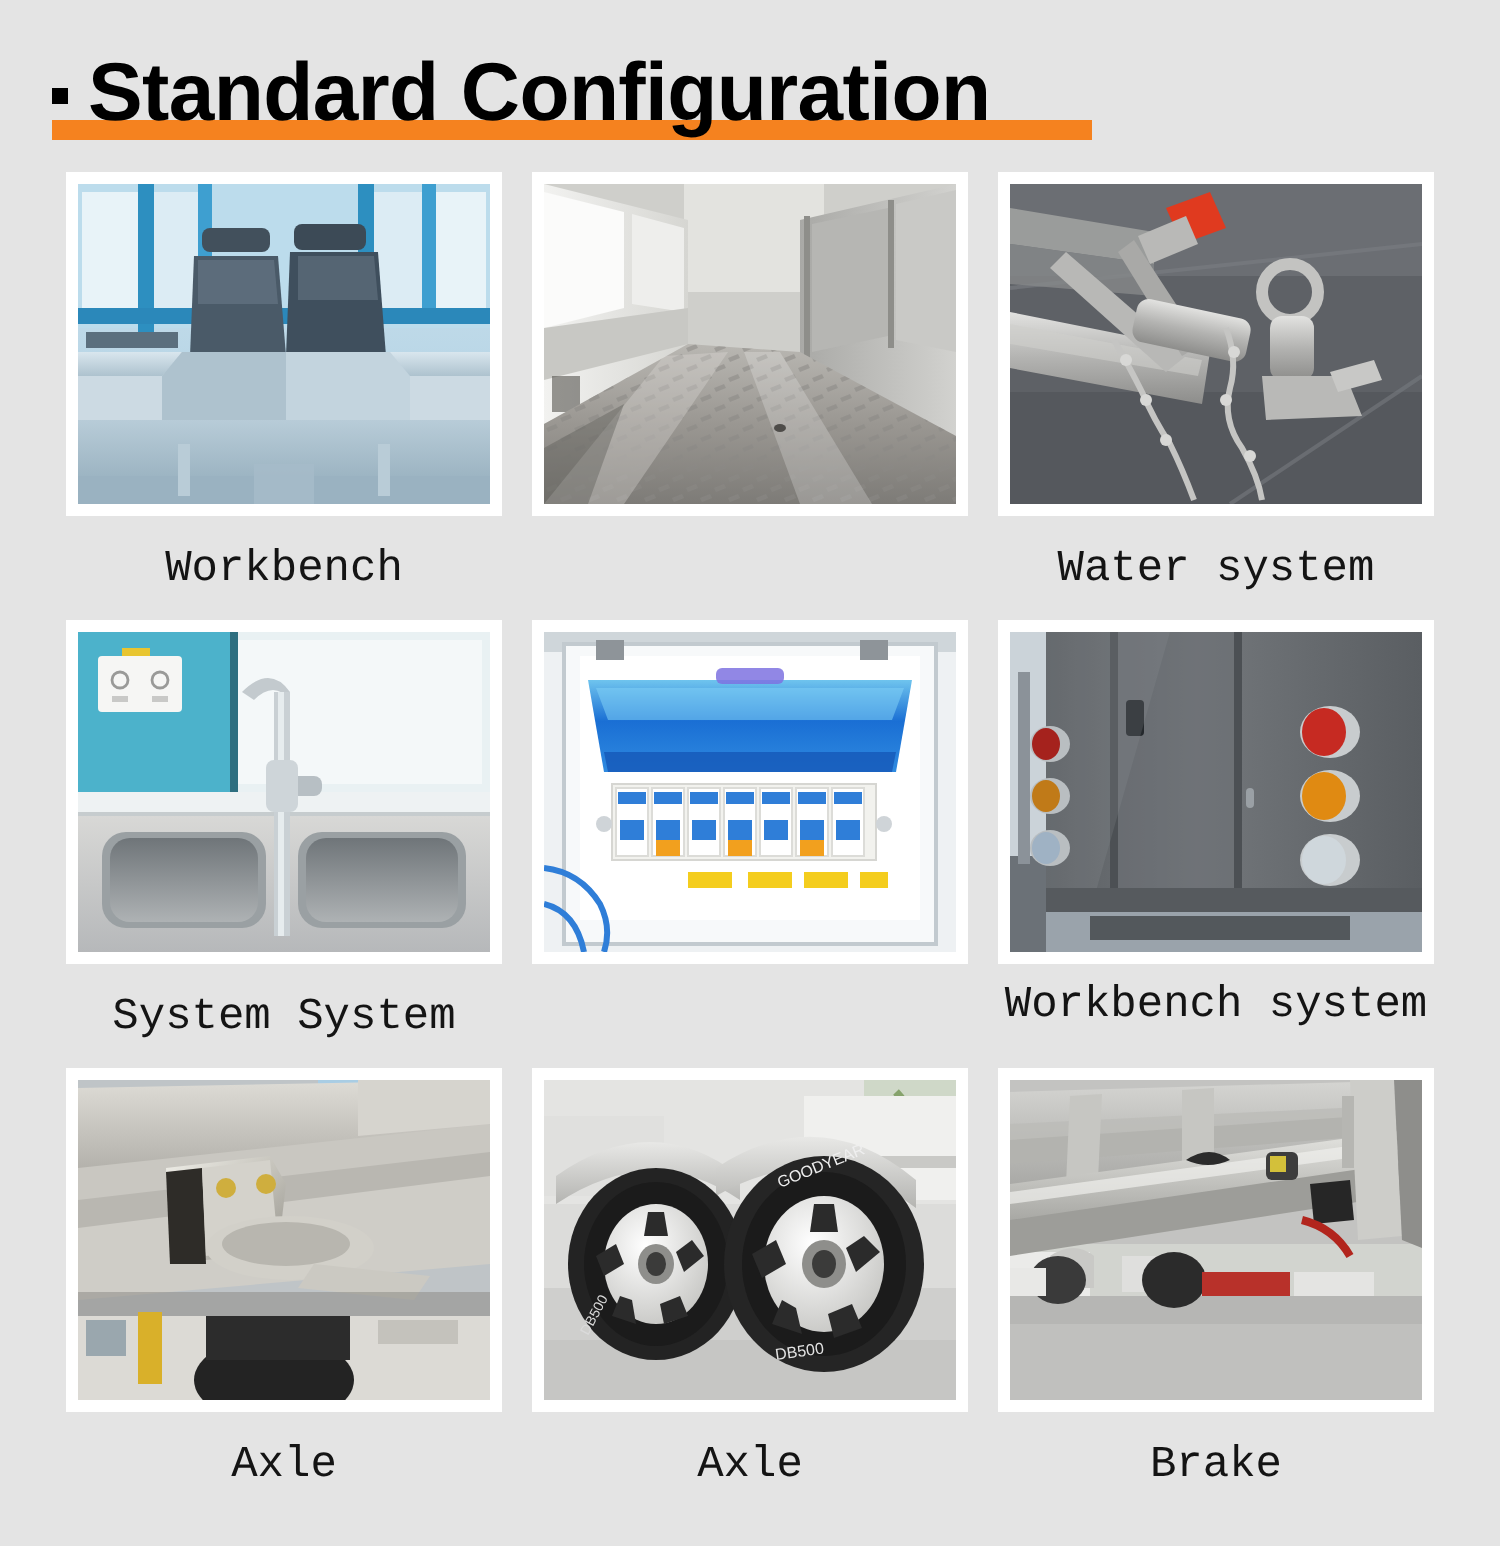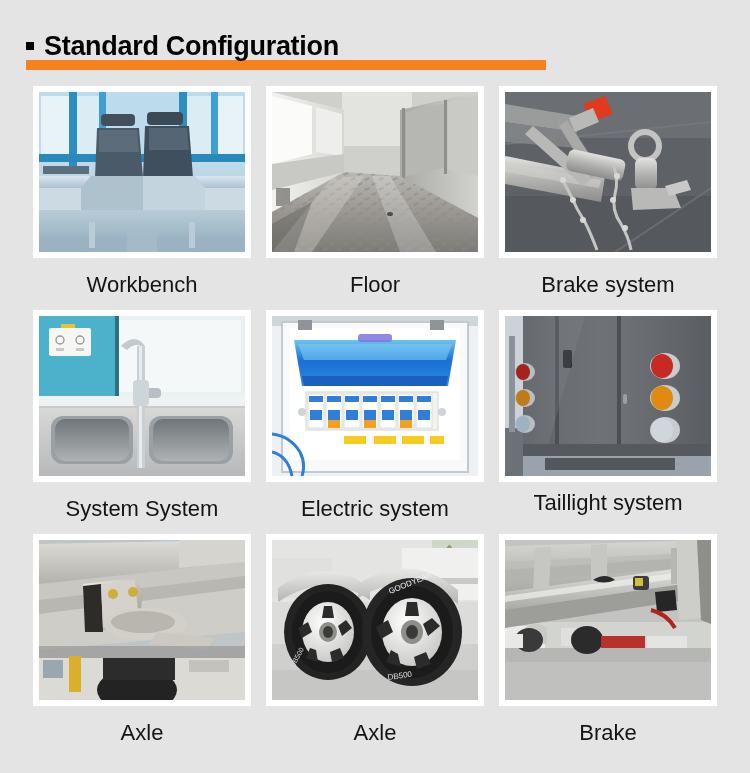--- a/index.html
+++ b/index.html
@@ -36,21 +36,21 @@
     position: absolute;
     left: 26px;
     top: 60px;
     width: 520px;
     height: 10px;
     background: #f5821f;
   }
   .title-text {
     position: relative;
     z-index: 2;
-    font-size: 27px;
+    font-size: 41px;
     font-weight: bold;
     color: #000000;
     letter-spacing: -0.3px;
     line-height: 40px;
     white-space: nowrap;
     font-family: "Liberation Sans", sans-serif;
   }
   .title-bullet {
     display: inline-block;
     width: 8px;
@@ -98,21 +98,21 @@
     position: relative;
   }
   .caption {
     font-size: 22px;
     color: #141414;
     text-align: center;
     line-height: 26px;
     padding-top: 14px;
     padding-bottom: 10px;
     white-space: nowrap;
-    font-family: Liberation Sans, sans-serif;
+    font-family: Liberation Mono, monospace;
   }
   .caption.tight {
     padding-top: 8px;
   }
   svg { display: block; }
 </style>
 </head>
 <body>
 
 <div class="page">
@@ -233,21 +233,20 @@
 
               <path d="M0 120 L72 80 L128 84 L206 126 L206 160 L0 160 Z" fill="url(#flFloor)"></path>
               <path d="M0 120 L72 80 L128 84 L206 126 L206 160 L0 160 Z" fill="url(#diamond)"></path>
               <path d="M60 86 L92 84 L40 160 L0 160 Z" fill="#e2e0dc" opacity="0.32"></path>
               <path d="M100 84 L118 84 L164 160 L128 160 Z" fill="#ffffff" opacity="0.22"></path>
               <path d="M0 132 L40 110 L22 160 L0 160 Z" fill="#5b5955" opacity="0.4"></path>
               <ellipse cx="118" cy="122" rx="3" ry="2" fill="#4e4c49"></ellipse>
             </svg>
           </div>
         </div>
-        <div class="caption">Floor</div>
       </div>
 
       <div class="cell">
         <div class="photo-frame">
           <div class="photo">
             <svg viewBox="0 0 206 160" width="100%" height="100%" preserveAspectRatio="none">
               <defs>
                 <linearGradient id="bkGal" x1="0" y1="0" x2="0" y2="1">
                   <stop offset="0" stop-color="#e2e2e0"></stop>
                     <stop offset="0.5" stop-color="#b3b3b1"></stop>
@@ -286,21 +285,21 @@
                 <circle cx="58" cy="88" r="3"></circle>
                   <circle cx="68" cy="108" r="3"></circle>
                   <circle cx="78" cy="128" r="3"></circle>
                 <circle cx="112" cy="84" r="3"></circle>
                   <circle cx="108" cy="108" r="3"></circle>
                   <circle cx="120" cy="136" r="3"></circle>
               </g>
             </svg>
           </div>
         </div>
-        <div class="caption">Brake system</div>
+        <div class="caption">Water system</div>
       </div>
     </div>
 
     <div class="grid-row">
 
       <div class="cell">
         <div class="photo-frame">
           <div class="photo">
             <svg viewBox="0 0 206 160" width="100%" height="100%" preserveAspectRatio="none">
               <defs>
@@ -405,21 +404,20 @@
               <rect x="72" y="120" width="22" height="8" fill="#f4cd1e"></rect>
               <rect x="102" y="120" width="22" height="8" fill="#f4cd1e"></rect>
               <rect x="130" y="120" width="22" height="8" fill="#f4cd1e"></rect>
               <rect x="158" y="120" width="14" height="8" fill="#f4cd1e"></rect>
 
               <path d="M0 118 Q18 120 28 136 Q34 148 30 160" stroke="#2f7ed8" stroke-width="3" fill="none"></path>
               <path d="M0 136 Q16 140 20 160" stroke="#2f7ed8" stroke-width="3" fill="none"></path>
             </svg>
           </div>
         </div>
-        <div class="caption">Electric system</div>
       </div>
 
       <div class="cell">
         <div class="photo-frame">
           <div class="photo">
             <svg viewBox="0 0 206 160" width="100%" height="100%" preserveAspectRatio="none">
               <defs>
                 <linearGradient id="tlPanel" x1="0" y1="0" x2="1" y2="0">
                   <stop offset="0" stop-color="#5b5f63"></stop>
                     <stop offset="0.4" stop-color="#73777b"></stop>
@@ -453,21 +451,21 @@
               <ellipse cx="20" cy="56" rx="10" ry="9" fill="#b9bec1"></ellipse>
               <ellipse cx="18" cy="56" rx="7" ry="8" fill="#a5221d"></ellipse>
               <ellipse cx="20" cy="82" rx="10" ry="9" fill="#b9bec1"></ellipse>
               <ellipse cx="18" cy="82" rx="7" ry="8" fill="#c07a18"></ellipse>
               <ellipse cx="20" cy="108" rx="10" ry="9" fill="#b9bec1"></ellipse>
               <ellipse cx="18" cy="108" rx="7" ry="8" fill="#9fb2c4"></ellipse>
               <rect x="118" y="78" width="4" height="10" rx="2" fill="#9aa0a5"></rect>
             </svg>
           </div>
         </div>
-        <div class="caption tight">Taillight system</div>
+        <div class="caption tight">Workbench system</div>
       </div>
     </div>
 
     <div class="grid-row">
 
       <div class="cell">
         <div class="photo-frame">
           <div class="photo">
             <svg viewBox="0 0 206 160" width="100%" height="100%" preserveAspectRatio="none">
               <defs>

